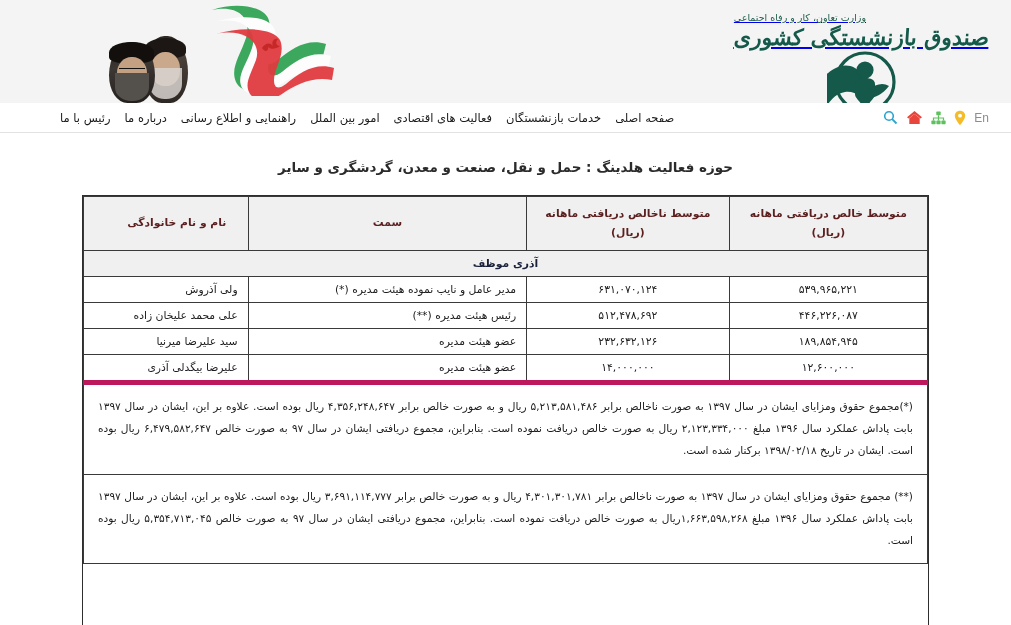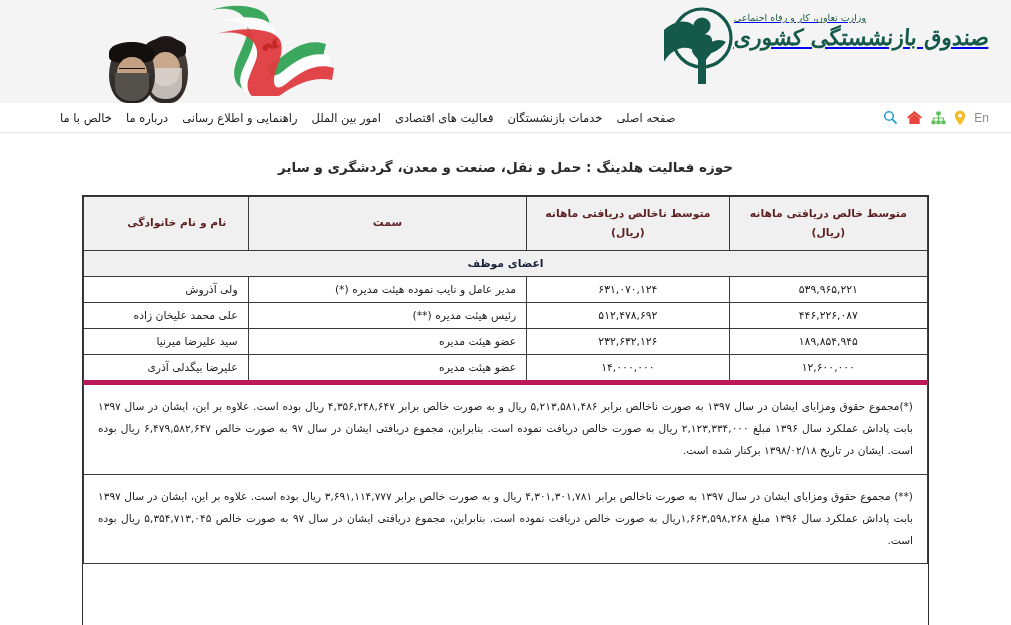--- a/index.html
+++ b/index.html
@@ -89,21 +89,22 @@
     position: absolute; left: 10px; top: 26px;
     width: 26px; height: 5px;
     border-top: 1.5px solid #111;
   }
 
   
   .logo-wrap {
     position: absolute;
     right: 22px; top: 6px;
     display: flex;
-    align-items: flex-start;
+    align-items: center;
+    flex-direction: column;
   }
   .logo-text { text-align: left; direction: rtl; }
   .logo-ministry {
     color: #1d5c4b;
     font-size: 9.5px;
     letter-spacing: .2px;
     margin: 6px 4px 1px 0;
     white-space: nowrap;
   }
   .logo-name {
@@ -319,21 +320,21 @@
     <a href="#" class="lang-link">En</a>
   </div>
 
   <div class="nav-menu">
     <a href="#">صفحه اصلی</a>
     <a href="#">خدمات بازنشستگان</a>
     <a href="#">فعالیت های اقتصادی</a>
     <a href="#">امور بین الملل</a>
     <a href="#">راهنمایی و اطلاع رسانی</a>
     <a href="#">درباره ما</a>
-    <a href="#">خالص با ما</a>
+    <a href="#">رئیس با ما</a>
   </div>
 </div>
 
 <div class="page">
 
   <div class="page-title">حوزه فعالیت هلدینگ : حمل و نقل، صنعت و معدن، گردشگری و سایر</div>
 
   <div class="card">
 
 
@@ -354,21 +355,21 @@
             <span>متوسط ناخالص دریافتی ماهانه</span><br>
             <span>(ریال)</span>
           </th>
           <th>سمت</th>
           <th class="name-col">نام و نام خانوادگی</th>
         </tr>
       </thead>
       <tbody>
 
         <tr class="group-row">
-          <td colspan="4">اعضای موظف</td>
+          <td colspan="4">آذری موظف</td>
         </tr>
         <tr class="data-row">
           <td class="cell-num">۵۳۹,۹۶۵,۲۲۱</td>
           <td class="cell-num">۶۳۱,۰۷۰,۱۲۴</td>
           <td class="cell-post">مدیر عامل و نایب نموده هیئت مدیره (*)</td>
           <td class="cell-name">ولی آذروش</td>
         </tr>
         <tr class="data-row">
           <td class="cell-num">۴۴۶,۲۲۶,۰۸۷</td>
           <td class="cell-num">۵۱۲,۴۷۸,۶۹۲</td>

